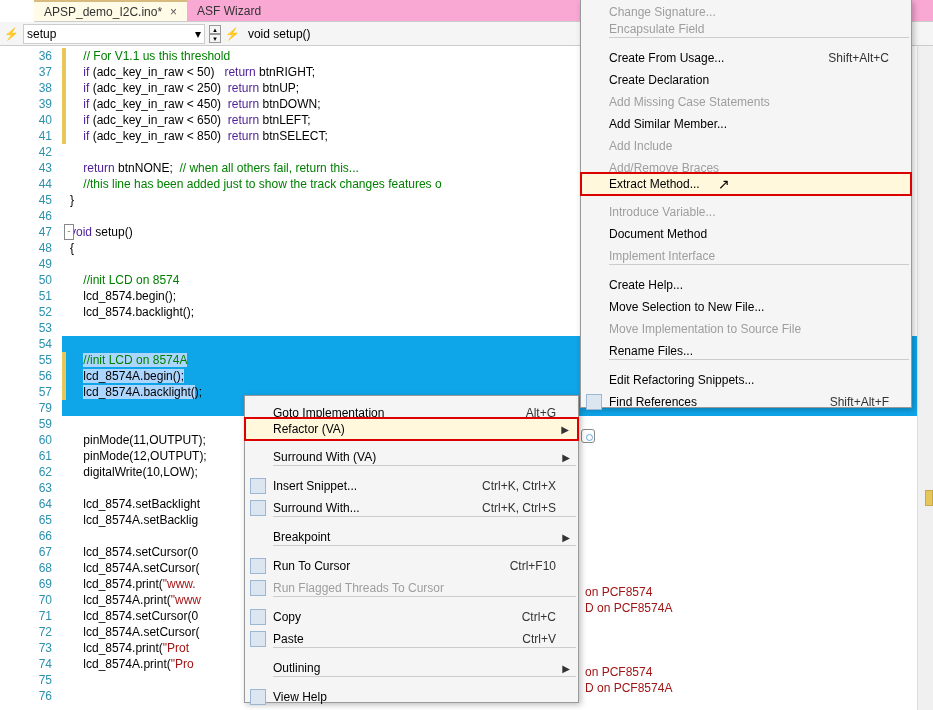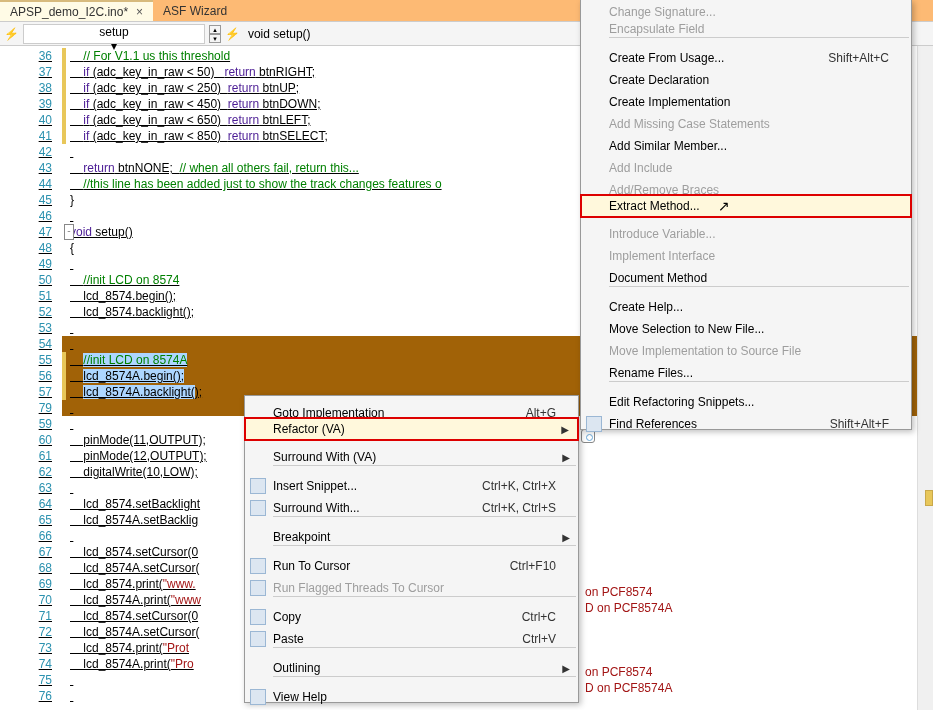--- a/index.html
+++ b/index.html
@@ -1,35 +1,35 @@
 <!DOCTYPE html>
 <html><head>
 <meta charset="utf-8">
 <style>
 * { margin: 0; padding: 0; box-sizing: border-box; font-family: "Segoe UI", Tahoma, sans-serif; font-size: 12px; }
 body { background: #fff; width: 933px; height: 710px; overflow: hidden; position: relative; }
-.tabs { display: flex; background: #fdba74; border-bottom: 1px solid #ccc; height: 22px; }
+.tabs { display: flex; background: #f9a8d4; border-bottom: 1px solid #ccc; height: 22px; margin-left: 34px; }
 .tab { padding: 3px 10px; display: flex; align-items: center; gap: 4px; color: #333; }
 .tab.active { background: #fffbe6; border-top: 2px solid #d7ba7d; }
 .tab .close { margin-left: 4px; color: #555; }
 .toolbar { display: flex; align-items: center; height: 24px; border-bottom: 1px solid #ccc; background: #f5f5f5; padding: 0 4px; gap: 4px; }
 .toolbar .drop { display: flex; align-items: center; border: 1px solid #ccc; background: #fff; height: 20px; }
-.toolbar .drop.left { width: 182px; padding: 0 20px; justify-content: space-between; flex-direction: column; }
+.toolbar .drop.left { width: 182px; padding: 0 3px; justify-content: space-between; }
 .toolbar .drop.right { flex: 1; padding: 0 4px; border: none; background: transparent; }
 .spinner { display: flex; flex-direction: column; }
 .spinner div { width: 12px; height: 9px; border: 1px solid #999; font-size: 7px; text-align: center; line-height: 7px; }
-.editor { display: flex; height: calc(100% - 46px); position: relative; text-decoration: underline; }
+.editor { display: flex; height: calc(100% - 46px); position: relative; }
 .gutter { width: 62px; background: #fff; text-align: right; padding-right: 10px; color: #2b91af; font-family: Consolas, monospace; font-size: 13px; line-height: 16px; padding-top: 2px; }
 .gutter .ln { height: 16px; }
 .code-area { flex: 1; font-family: Consolas, monospace; font-size: 13px; line-height: 16px; padding-top: 2px; white-space: pre; position: relative; }
 .code-area .ln { height: 16px; padding-left: 8px; }
 .kw { color: #4c1d95; }
 .cm { color: #008000; }
 .st { color: #a31515; }
-.hl-line { background: #a16207; }
+.hl-line { background: #0ea5e9; }
 .sel { background: #add6ff; }
 .change-bar { display: inline-block; width: 4px; height: 16px; background: #e8c75a; position: absolute; left: 62px; }
 .outline-box { position: absolute; left: 62px; width: 10px; height: 16px; border: 1px solid #888; color: #888; font-size: 10px; text-align: center; line-height: 12px; background: #fff; }
 
 .ctx-menu { position: absolute; background: #f5f5f5; border: 1px solid #999; box-shadow: 2px 2px 6px rgba(0,0,0,.25); z-index: 100; }
 .ctx-menu .row { display: flex; align-items: center; height: 22px; padding: 12px 22px 0 28px; position: relative; cursor: default; }
 .ctx-menu .row.hover, .ctx-menu .row.highlight { background: #fff8dc; border: 1px solid #e5c365; height: 22px; padding: 0 21px 0 27px; }
 .ctx-menu .row.redbox { outline: 2px solid #d00; outline-offset: -1px; }
 .ctx-menu .sep { height: 1px; background: #ccc; margin: 3px 2px 3px 28px; }
 .ctx-menu .icon-slot { position: absolute; left: 5px; width: 16px; height: 16px; }
@@ -202,47 +202,44 @@
       <span>Encapsulate Field</span>
     </div>
     <div class="sep"></div>
     <div class="row">
       <span>Create From Usage...</span>
       <span class="shortcut">Shift+Alt+C</span>
     </div>
     <div class="row">
       <span>Create Declaration</span>
     </div>
-    <div class="row">
-      <span>Create Implementation</span>
-    </div>
     <div class="row disabled">
       <span>Add Missing Case Statements</span>
     </div>
     <div class="row">
       <span>Add Similar Member...</span>
     </div>
     <div class="row disabled">
       <span>Add Include</span>
     </div>
     <div class="row disabled">
       <span>Add/Remove Braces</span>
     </div>
     <div class="row highlight redbox" style="position: relative; text-align: right;">
       <span>Extract Method...</span>
       <span class="cursor-ptr" style="right: 180px; top: 2px; transform: scaleX(-1);">↖</span>
     </div>
     <div class="row disabled">
       <span>Introduce Variable...</span>
     </div>
+    <div class="row">
+      <span>Document Method</span>
+    </div>
     <div class="row disabled">
       <span>Implement Interface</span>
-    </div>
-    <div class="row">
-      <span>Document Method</span>
     </div>
     <div class="sep"></div>
     <div class="row">
       <span>Create Help...</span>
     </div>
     <div class="row">
       <span>Move Selection to New File...</span>
     </div>
     <div class="row disabled">
       <span>Move Implementation to Source File</span>

